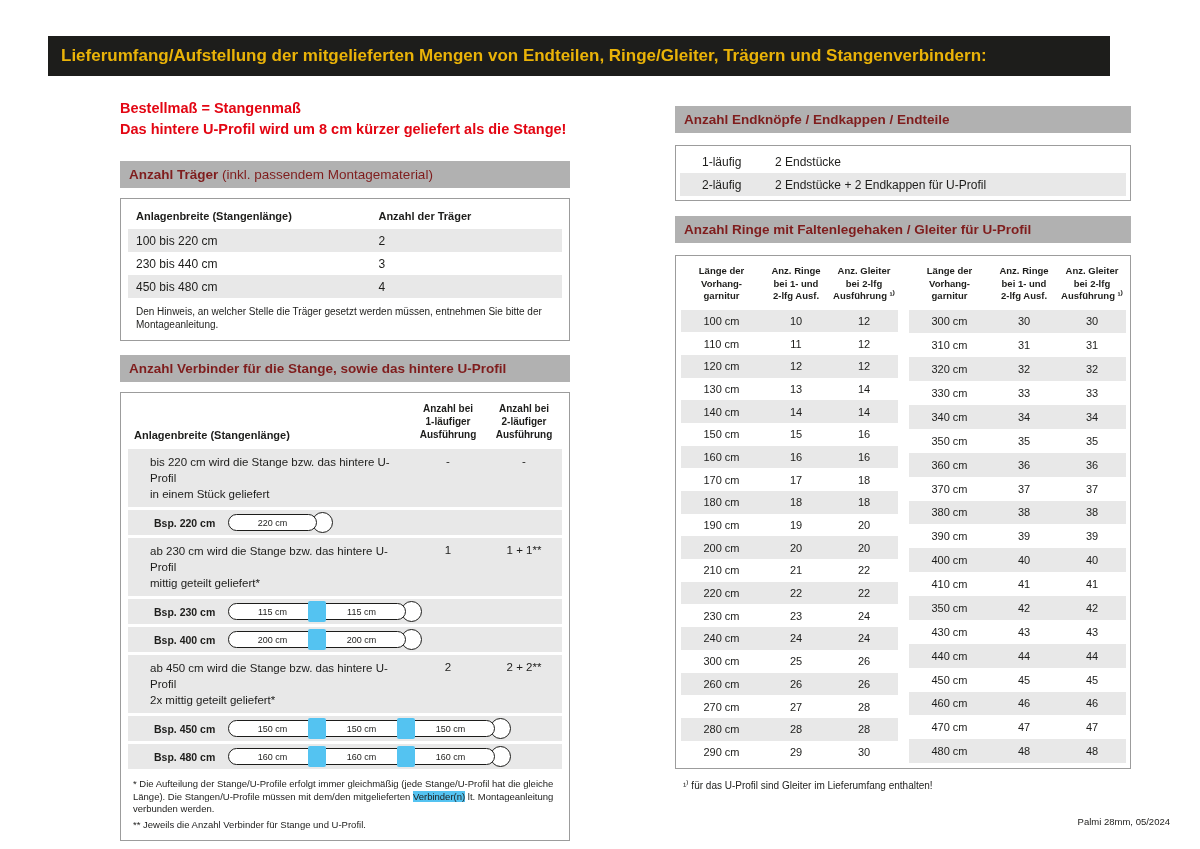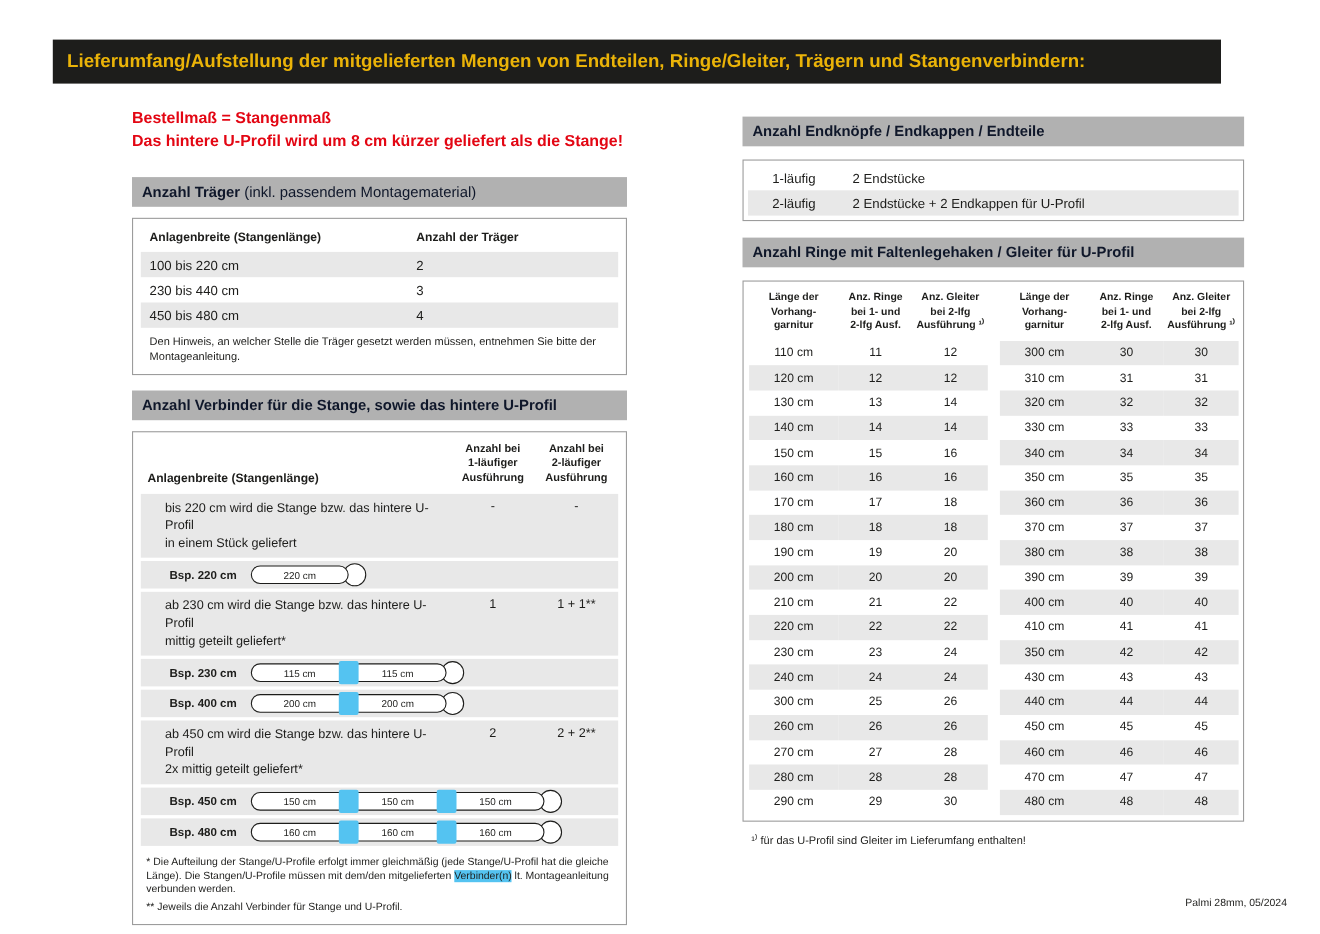--- a/index.html
+++ b/index.html
@@ -17,21 +17,21 @@
     font-weight:bold; font-size:17px; line-height:40px;
     padding-left:13px; white-space:nowrap;
   }
   .col-left  { position:absolute; left:120px; top:98px;  width:450px; }
   .col-right { position:absolute; left:675px; top:106px; width:456px; }
 
   .red-note { color:#e30613; font-weight:bold; font-size:14.5px; line-height:21px; margin-bottom:21px; }
 
   .bar {
     background:#b1b1b1; height:27px; line-height:27px;
-    padding-left:9px; font-size:13.5px; color:#0f172a; white-space:nowrap;
+    padding-left:9px; font-size:13.5px; color:#7f1d1d; white-space:nowrap;
   }
   .bar b { font-weight:bold; }
   .bar.allbold { font-weight:bold; }
 
   .box { border:1px solid #9c9c9c; margin-top:10px; padding:7px; background:#fff; }
 
   
   .t-head { display:flex; font-weight:bold; font-size:11px; padding:4px 8px 7px; }
   .t-head .c1 { flex:0 0 58%; }
   .t-row { display:flex; height:23px; align-items:center; font-size:12px; padding:0 8px; }
@@ -256,20 +256,25 @@
 garnitur</th>
           <th>Anz. Ringe
 bei 1- und
 2-lfg Ausf.</th>
           <th>Anz. Gleiter
 bei 2-lfg
 Ausführung ¹⁾</th>
         </tr>
       </thead>
       <tbody id="ring-body-left">
+          <tr class="odd">
+            <td>100 cm</td>
+            <td>10</td>
+            <td>12</td>
+          </tr>
           <tr class="">
             <td>110 cm</td>
             <td>11</td>
             <td>12</td>
           </tr>
           <tr class="odd">
             <td>120 cm</td>
             <td>12</td>
             <td>12</td>
           </tr>

